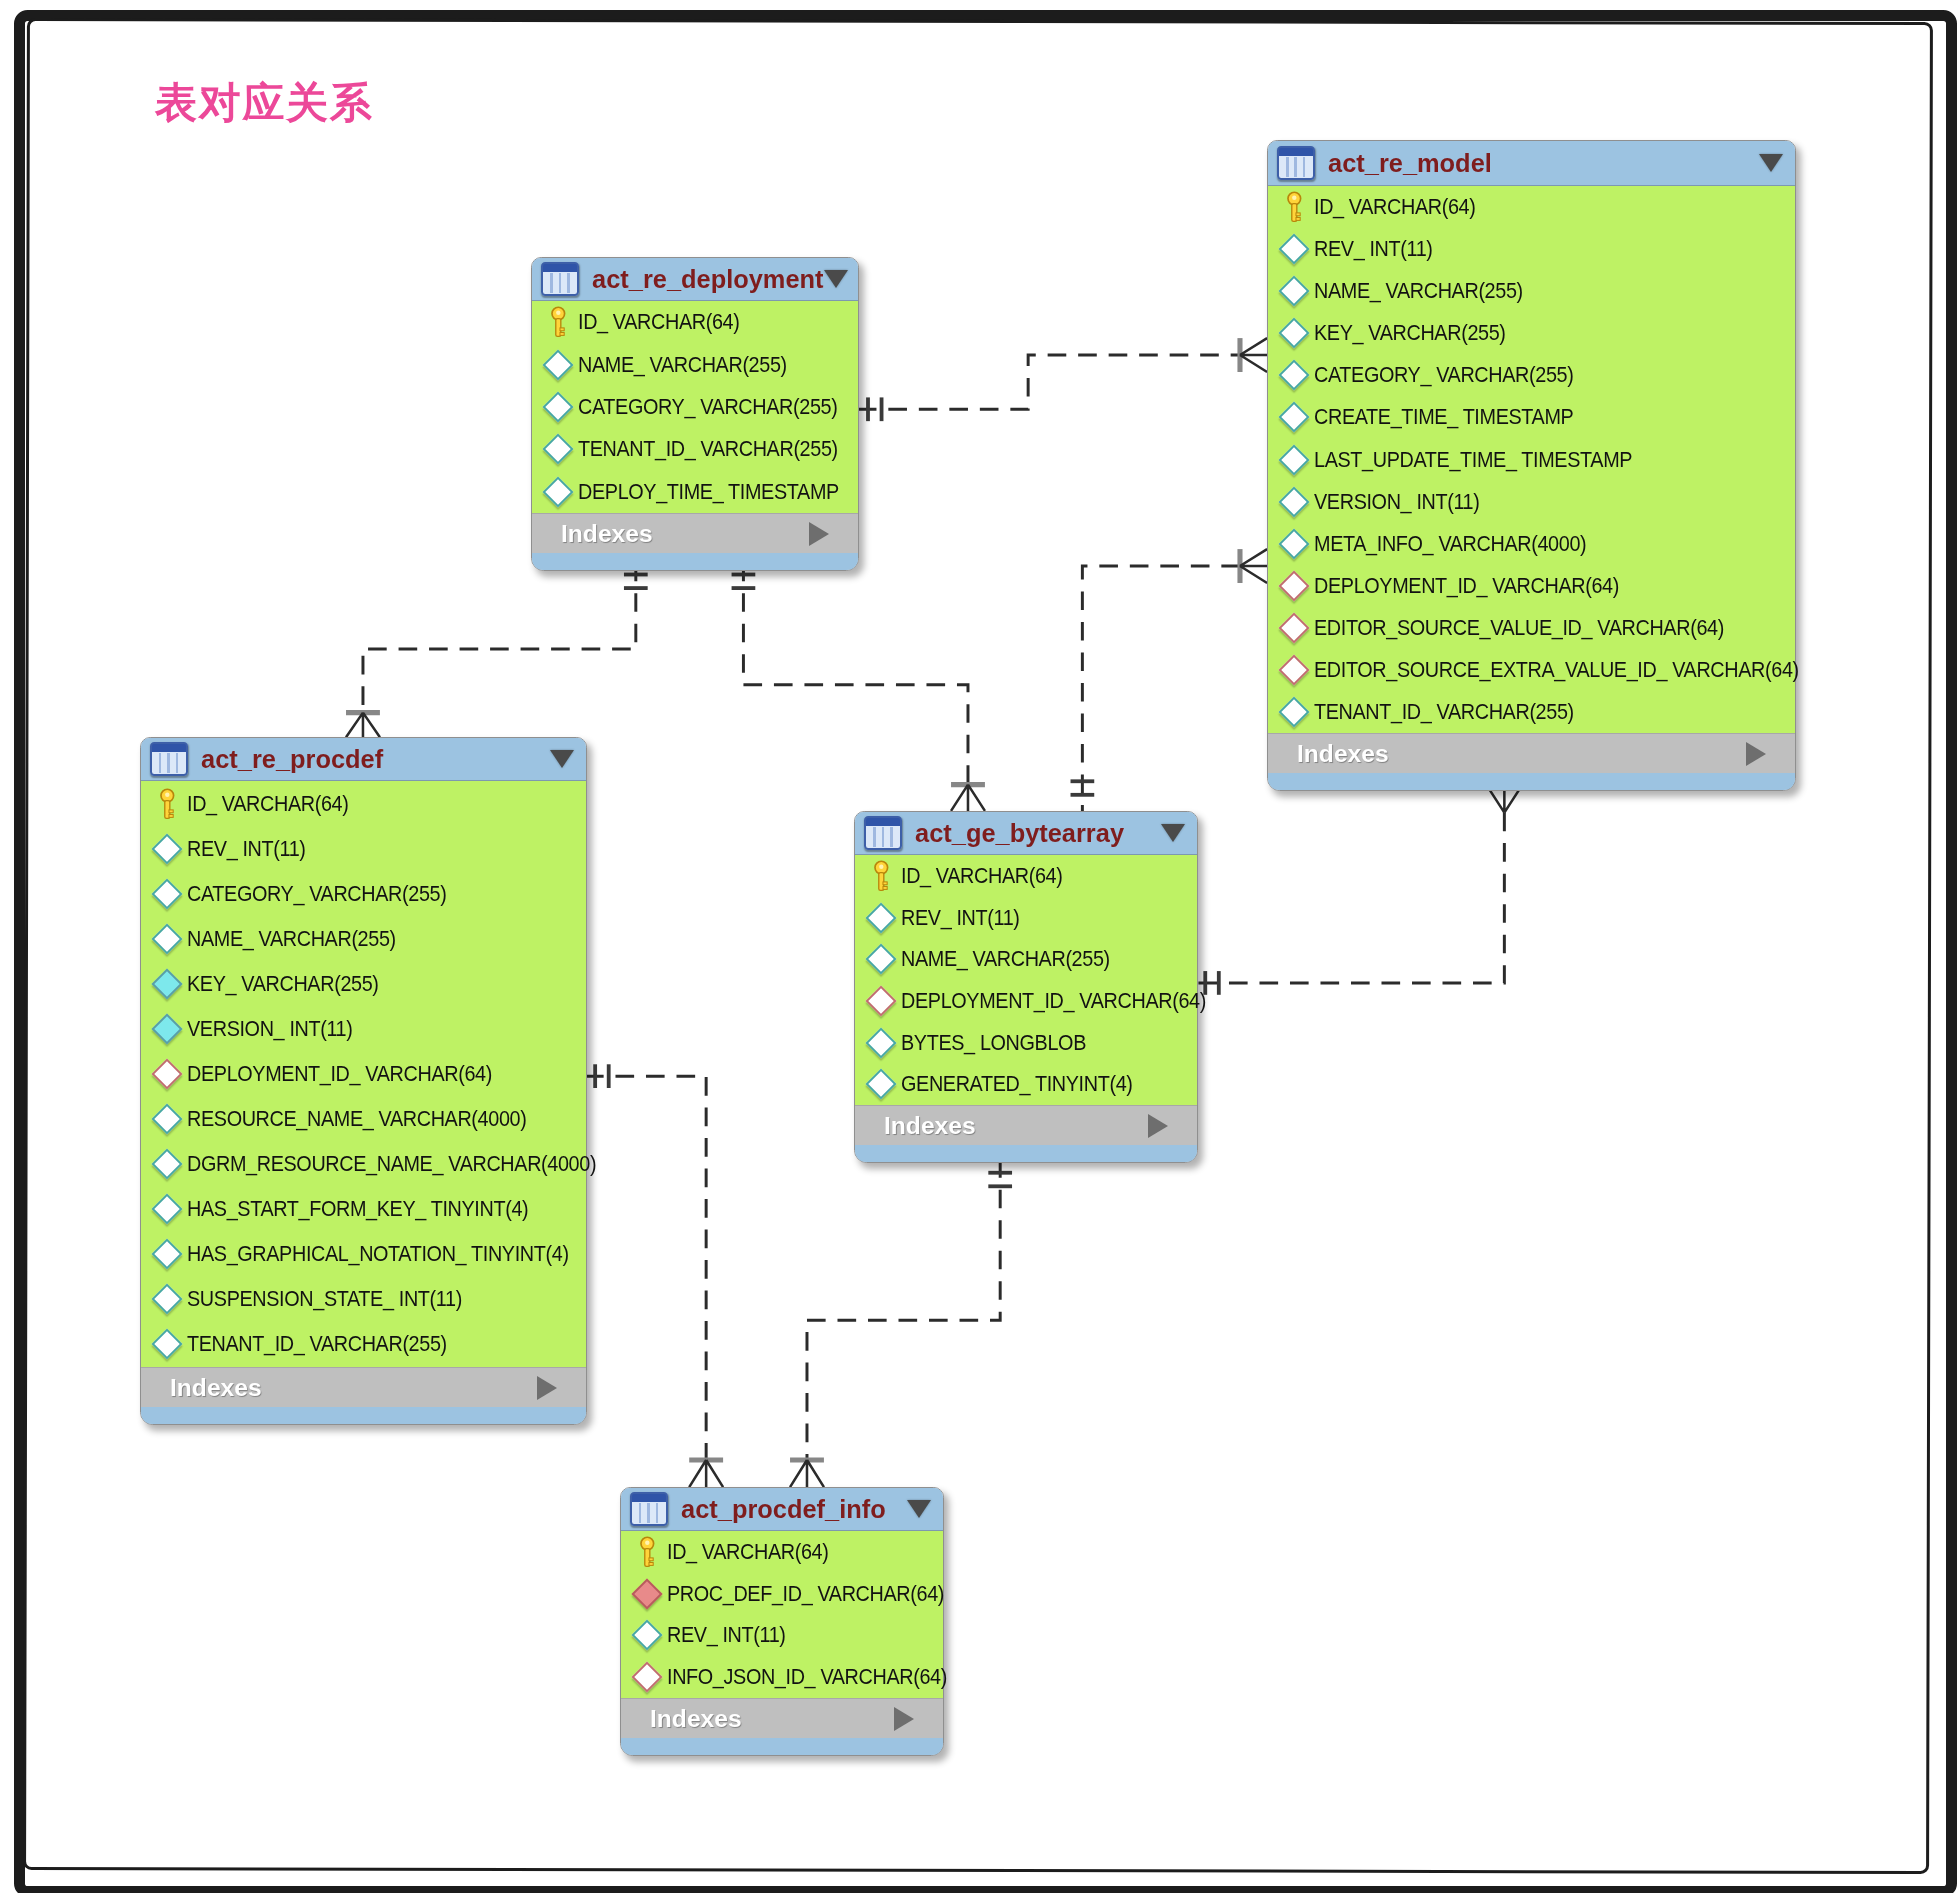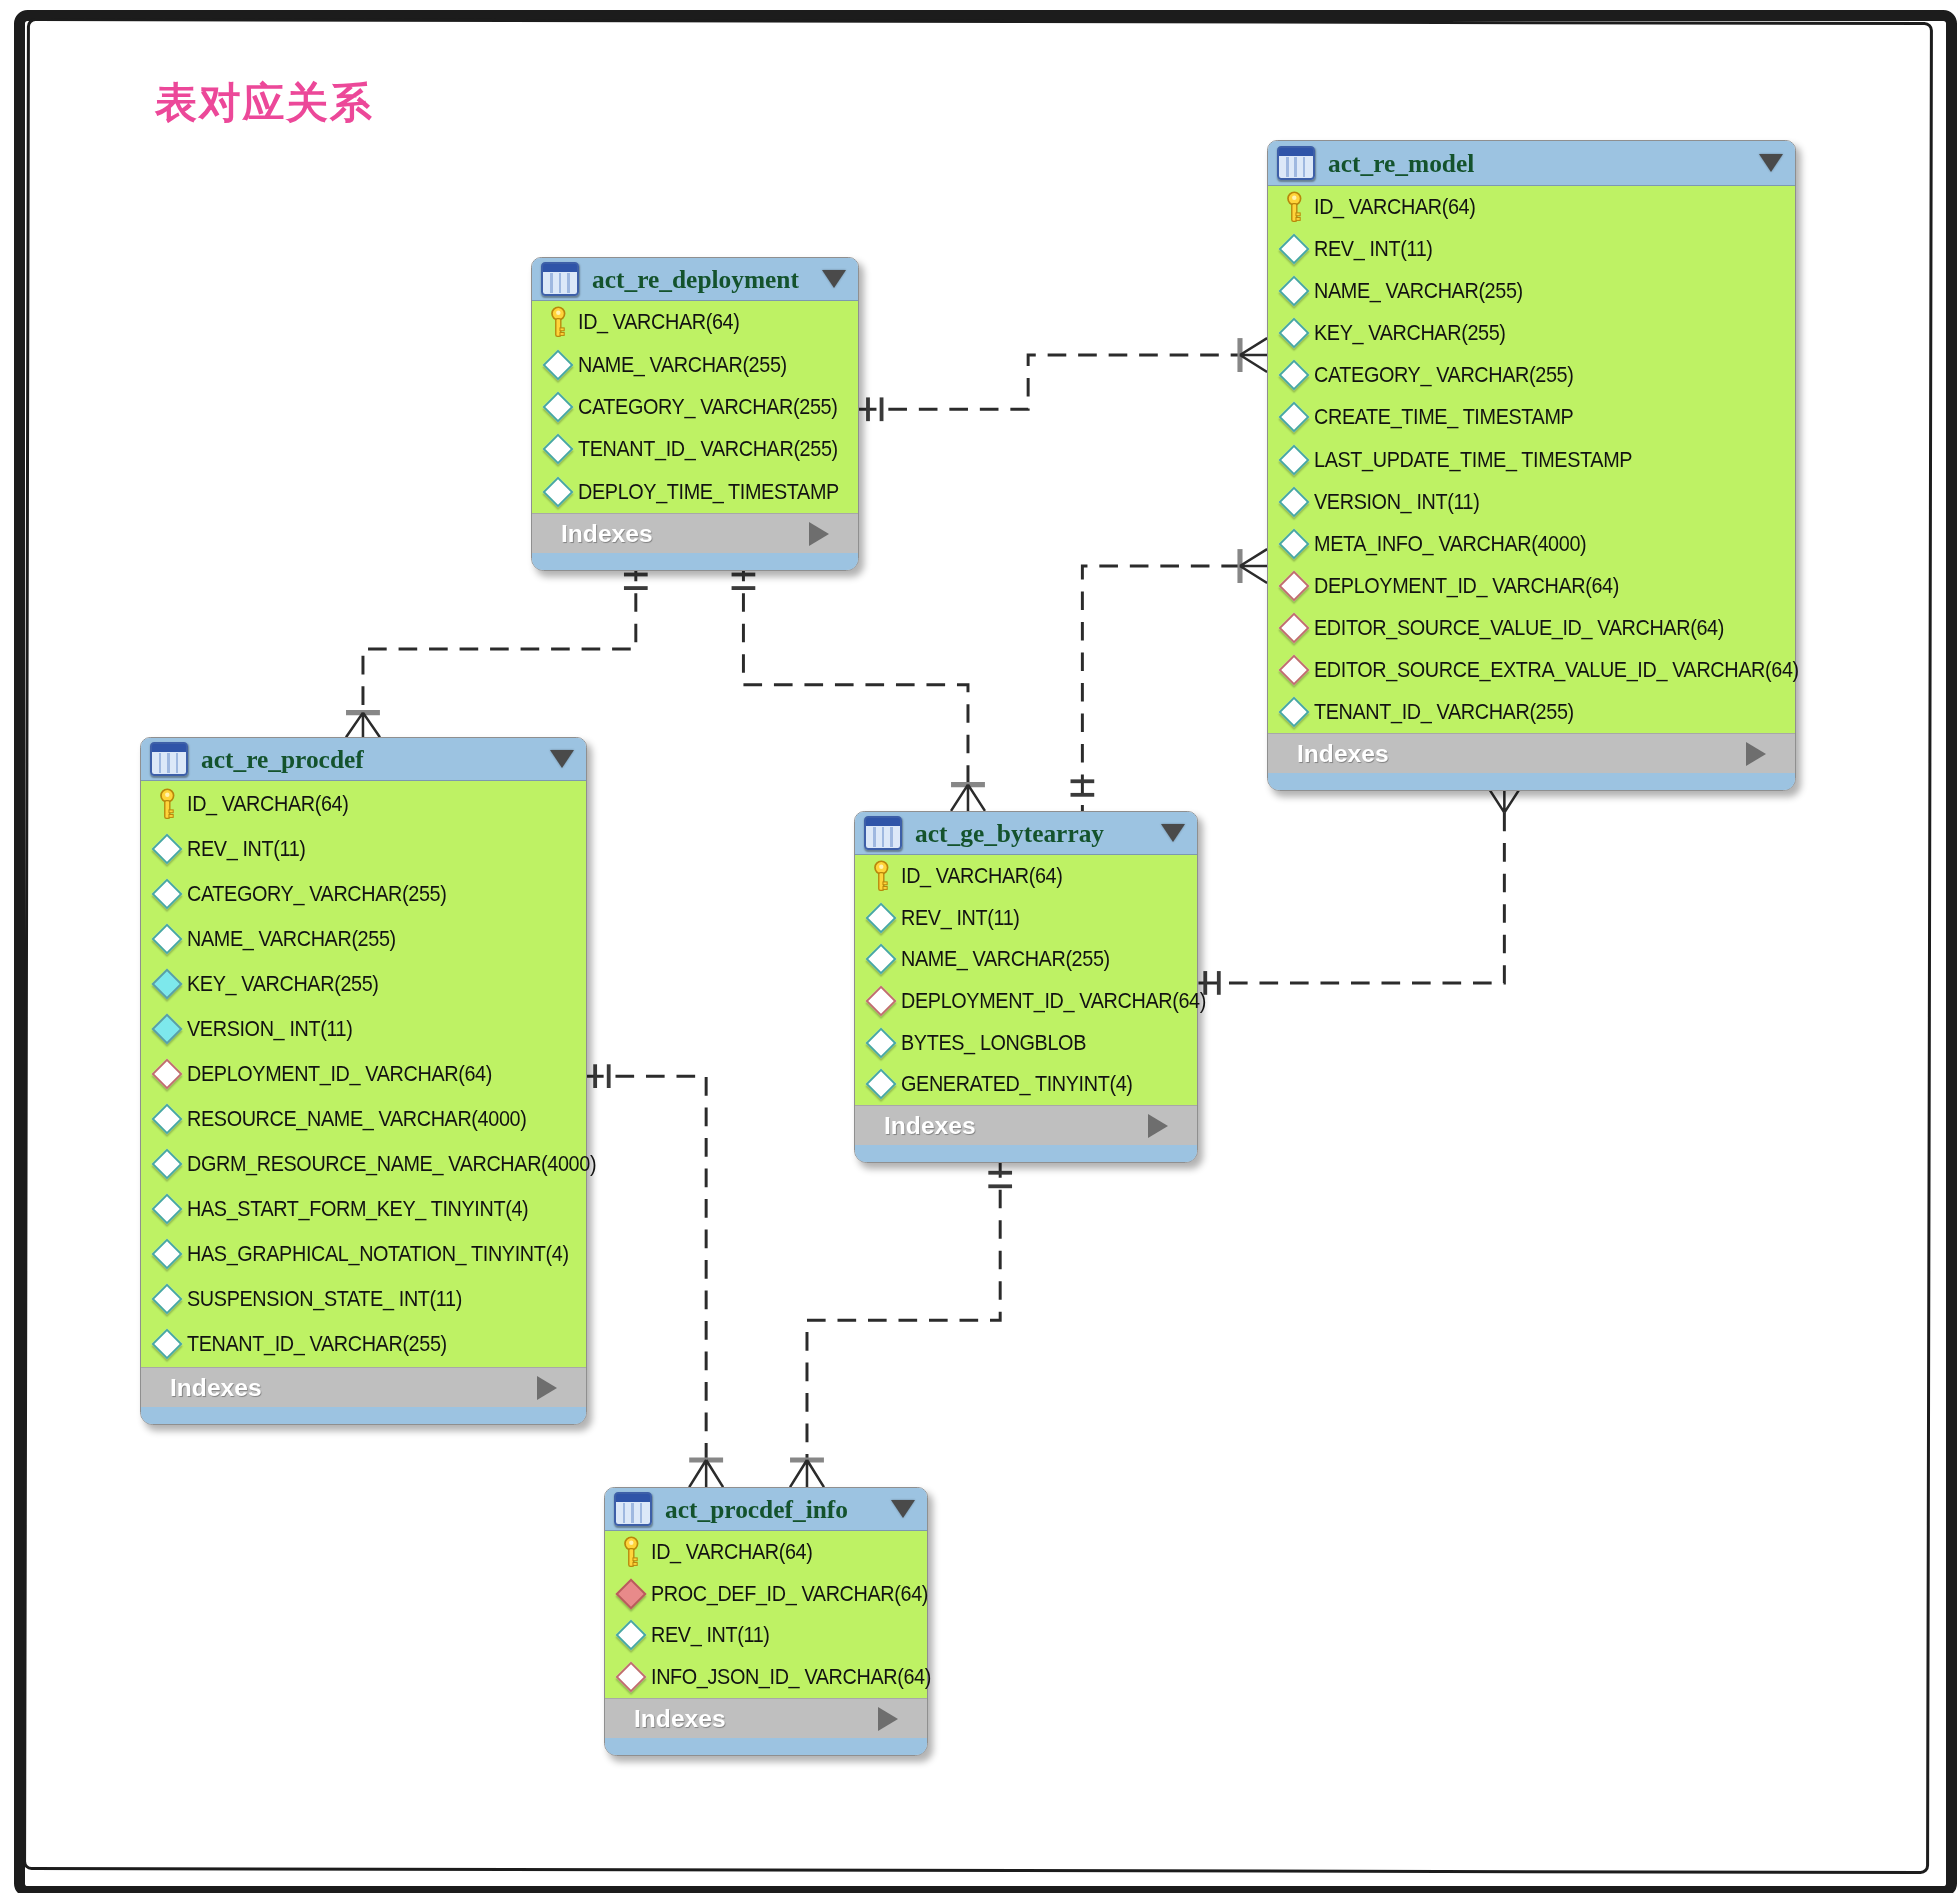--- a/index.html
+++ b/index.html
@@ -16,21 +16,21 @@
   .tbl{position:absolute;border:1.7px solid #8f8f8f;border-radius:10.2px 10.2px 12.7px 12.7px;
        box-shadow:4.2px 5.1px 7.6px rgba(0,0,0,.30);background:#fff;}
   .hdr{height:42px;background:#9cc3e1;border-bottom:1.7px solid #7d99b0;border-radius:8.5px 8.5px 0 0;
        display:flex;align-items:center;padding:0 12px 0 8.5px;}
   .t-model .hdr{height:44px;}
   .tblicon{width:34px;height:30.5px;border:2.5px solid #3d5fa8;border-radius:4.2px;flex:0 0 auto;
            background:linear-gradient(#2f54a8 0 7.6px,#dce8f8 7.6px);position:relative;
            box-shadow:0.8px 1.7px 1.7px rgba(0,0,0,.35);}
   .tblicon::after{content:"";position:absolute;left:1.7px;right:1.7px;top:9.3px;bottom:1.7px;
            background:repeating-linear-gradient(90deg,transparent 0 6px,#9fb8e0 6px 8.5px);}
-  .t-title{font-size:25.4px;font-weight:bold;color:#14532d;margin-left:13.6px;white-space:nowrap;font-family:Liberation Serif, serif;}
+  .t-title{font-size:25.4px;font-weight:bold;color:#7f1d1d;margin-left:13.6px;white-space:nowrap;}
   .expand{margin-left:auto;width:0;height:0;border-left:12.7px solid transparent;border-right:12.7px solid transparent;
           border-top:18.6px solid #4a4a4a;filter:drop-shadow(0.8px 0.8px 0.8px rgba(0,0,0,.3));}
   .rows{display:flex;flex-direction:column;background:#bef264;padding:0;}
   .row{flex:1;display:flex;align-items:center;padding-left:6.8px;white-space:nowrap;}
   .ic{flex:0 0 39px;display:flex;justify-content:center;align-items:center;}
   .lbl{font-size:22px;color:#121212;letter-spacing:-0.4px;display:inline-block;
        transform:scaleX(.9);transform-origin:left center;}
   .d{width:18px;height:18px;transform:rotate(45deg);background:#fff;border:2.5px solid #47a8a2;
      box-shadow:1.7px 1.7px 1.7px rgba(0,0,0,.22);}
   .d-teal{border-color:#47a8a2;background:#fff;}
@@ -42,21 +42,21 @@
   .idx-label{font-size:24.6px;font-weight:bold;color:#fff;text-shadow:0.8px 0.8px 0.8px rgba(90,90,90,.6);}
   .idx-arrow{margin-left:auto;width:0;height:0;border-top:12.7px solid transparent;border-bottom:12.7px solid transparent;
        border-left:20.3px solid #6e6e6e;}
   .ftr{height:17px;background:#9cc3e1;border-radius:0 0 11px 11px;}
 
   
   #t-act_re_deployment{left:531px;top:257px;width:326px;} #t-act_re_deployment .rows{height:212px;}
   #t-act_re_model{left:1267px;top:140px;width:527px;}     #t-act_re_model .rows{height:547px;}
   #t-act_re_procdef{left:140px;top:737px;width:445px;}    #t-act_re_procdef .rows{height:586px;}
   #t-act_ge_bytearray{left:854px;top:811px;width:342px;} #t-act_ge_bytearray .rows{height:250px;}
-  #t-act_procdef_info{left:604px;top:1487px;width:322px;} #t-act_procdef_info .rows{height:167px;}
+  #t-act_procdef_info{left:620px;top:1487px;width:322px;} #t-act_procdef_info .rows{height:167px;}
 
   #wires{position:absolute;left:0;top:0;z-index:0;}
   .tbl{z-index:2;}
   .dash{fill:none;stroke:#2b2b2b;stroke-width:3.5;stroke-dasharray:22 14;}
   .mk{stroke:#3a3a3a;stroke-width:4.5;}
   .cfbar{stroke:#878787;stroke-width:6;}
   .cfp{stroke:#2b2b2b;stroke-width:3;fill:none;}
 </style>
 </head>
 <body>

